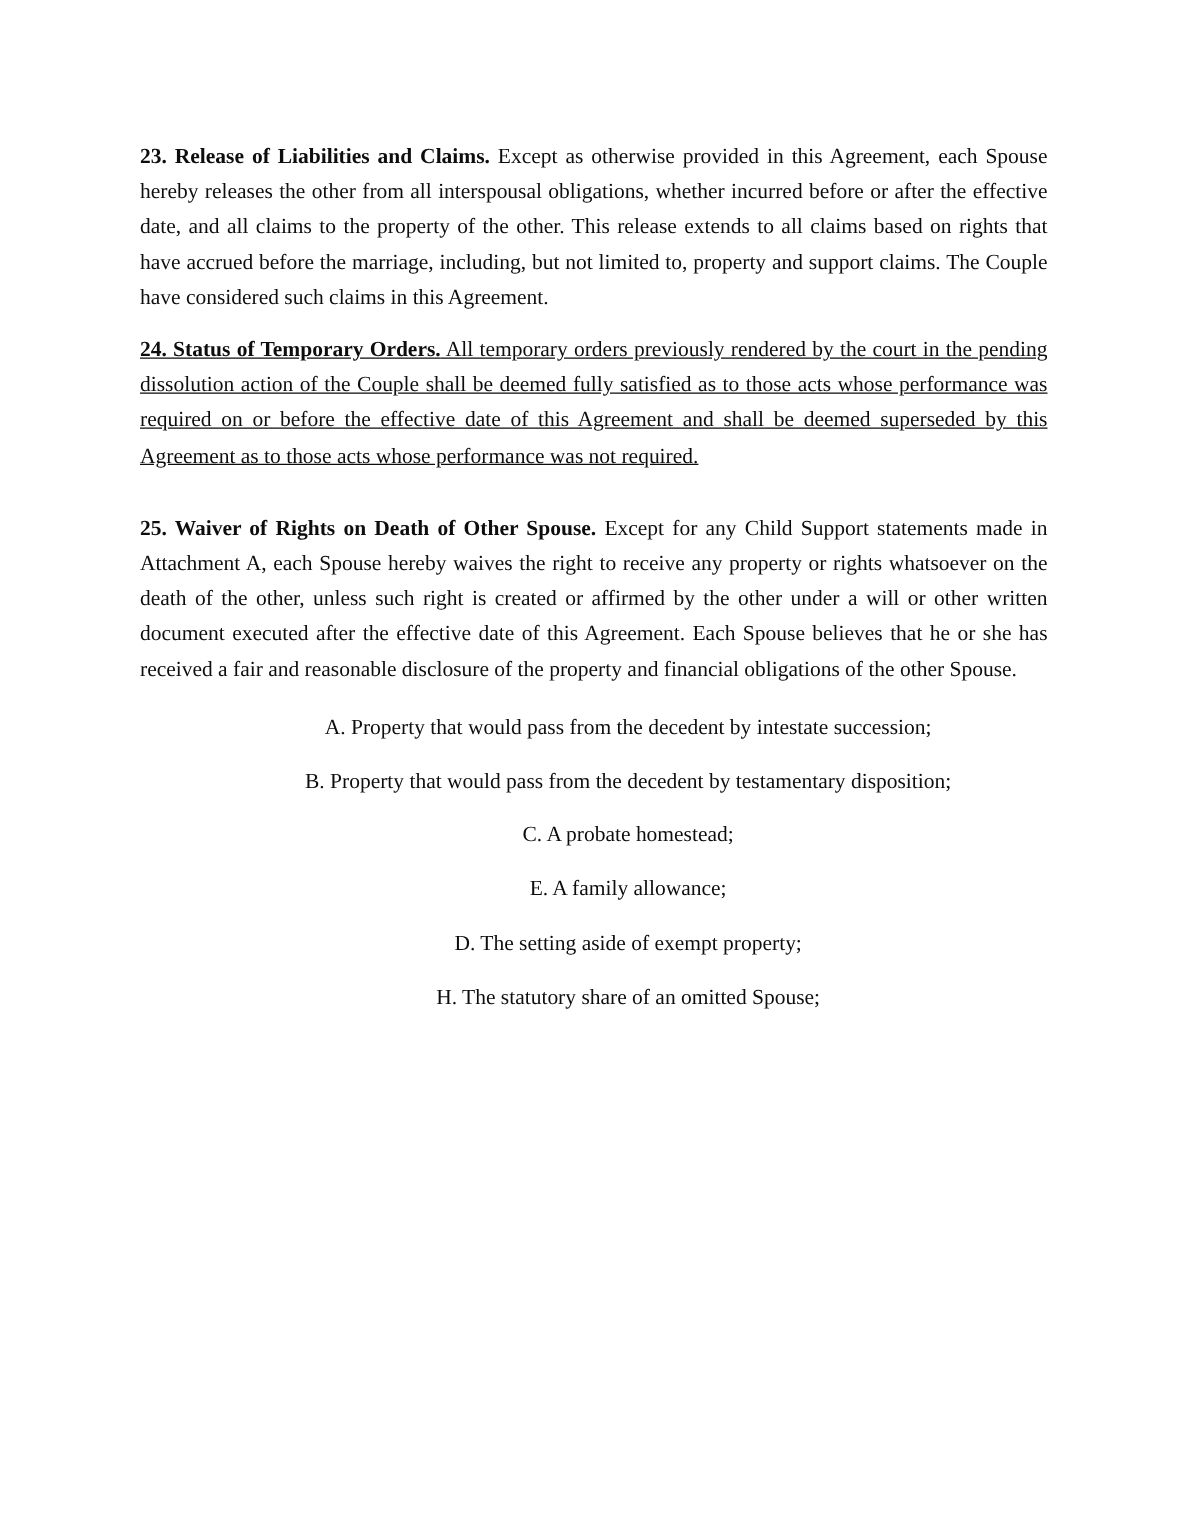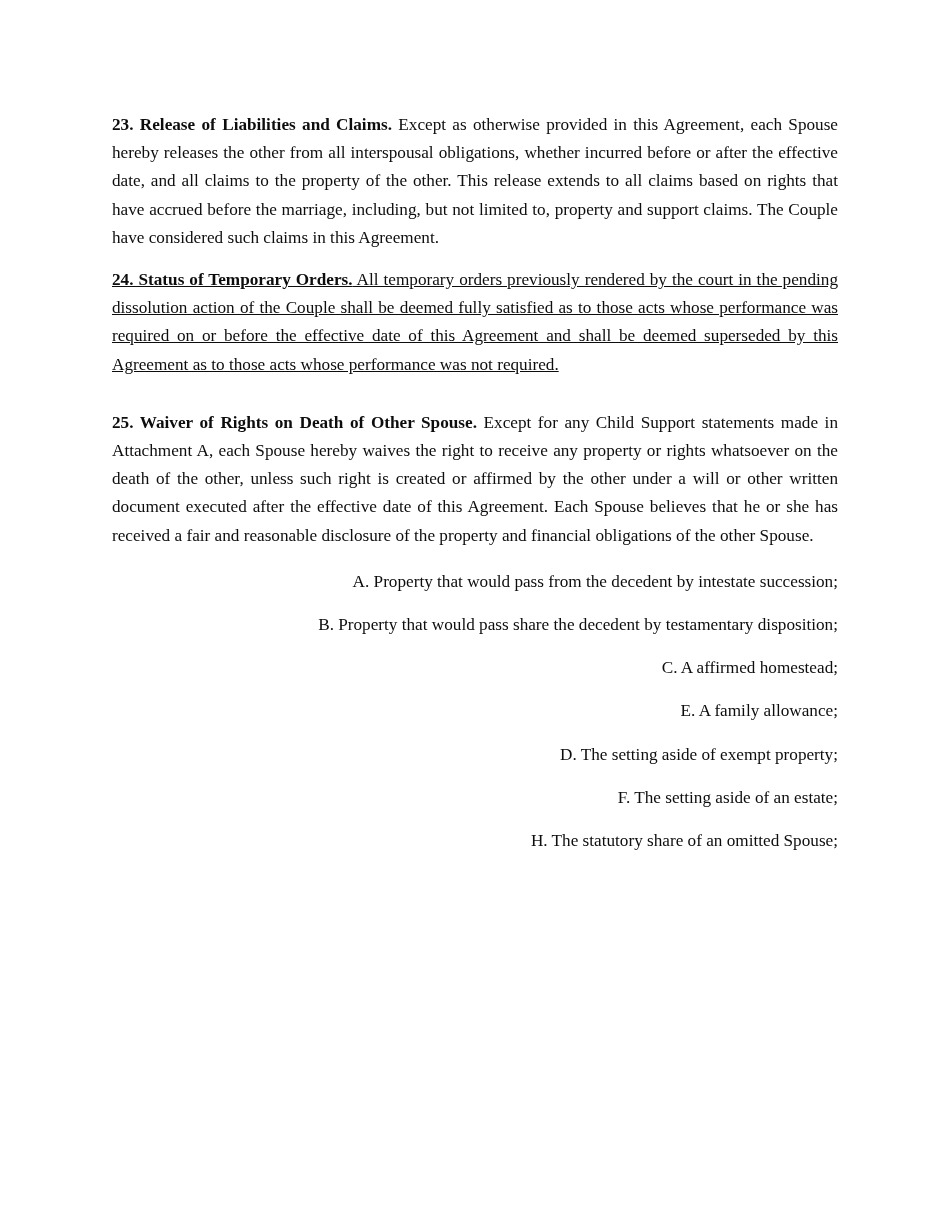--- a/index.html
+++ b/index.html
@@ -41,21 +41,21 @@
   }
   .list {
     margin: 18px 0 0 0;
     padding: 0;
     list-style: none;
   }
   .list-item {
     font-size: 17.2px;
     line-height: 28.2px;
     margin: 0 0 15px 55px;
-    text-align: right;
+    text-align: center;
     white-space: nowrap;
   }
   .list-item:last-child { margin-bottom: 4px; }
   .footer {
     position: absolute;
     left: 112px;
     top: 1153px;
     width: 726px;
     font-family: "Liberation Sans", "DejaVu Sans", sans-serif;
     font-size: 12.4px;
@@ -79,25 +79,24 @@
 
     <p class="para"><span class="run-in">23. Release of Liabilities and Claims.</span><span> Except as otherwise provided in this Agreement, each Spouse hereby releases the other from all interspousal obligations, whether incurred before or after the effective date, and all claims to the property of the other. This release extends to all claims based on rights that have accrued before the marriage, including, but not limited to, property and support claims. The Couple have considered such claims in this Agreement.</span></p>
 
     <p class="para gap-24"><span class="run-in">24. Status of Temporary Orders.</span><span> All temporary orders previously rendered by the court in the pending dissolution action of the Couple shall be deemed fully satisfied as to those acts whose performance was required on or before the effective date of this Agreement and shall be deemed superseded by this Agreement as to those acts whose performance was not required.</span></p>
 
     <p class="para gap-25"><span class="run-in">25. Waiver of Rights on Death of Other Spouse.</span><span> Except for any Child Support statements made in Attachment A, each Spouse hereby waives the right to receive any property or rights whatsoever on the death of the other, unless such right is created or affirmed by the other under a will or other written document executed after the effective date of this Agreement. Each Spouse believes that he or she has received a fair and reasonable disclosure of the property and financial obligations of the other Spouse.</span></p>
 
 
     <ul class="list">
       <li class="list-item">A. Property that would pass from the decedent by intestate succession;</li>
-      <li class="list-item">B. Property that would pass share the decedent by testamentary disposition;</li>
-      <li class="list-item">C. A affirmed homestead;</li>
+      <li class="list-item">B. Property that would pass from the decedent by testamentary disposition;</li>
+      <li class="list-item">C. A probate homestead;</li>
       <li class="list-item">E. A family allowance;</li>
       <li class="list-item">D. The setting aside of exempt property;</li>
-      <li class="list-item">F. The setting aside of an estate;</li>
       <li class="list-item">H. The statutory share of an omitted Spouse;</li>
     </ul>
 
   </div>
 
   <div class="footer"><span class="mark">©&nbsp;</span><span class="brand">TEMPLATEROLLER.COM</span></div>
 
 </div>
 
 </body></html>

